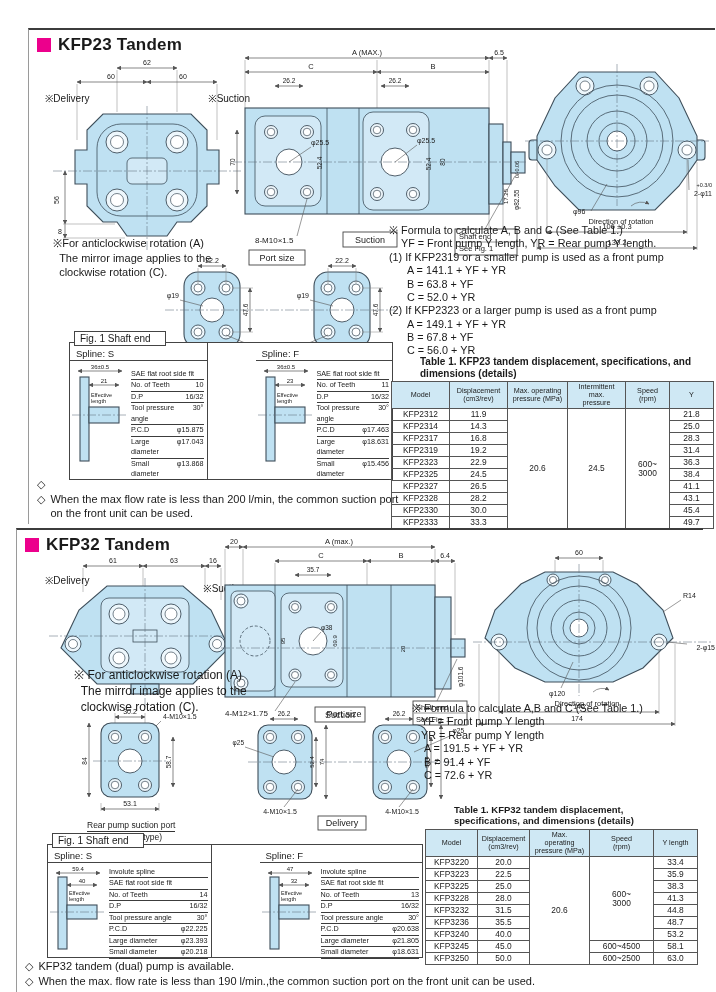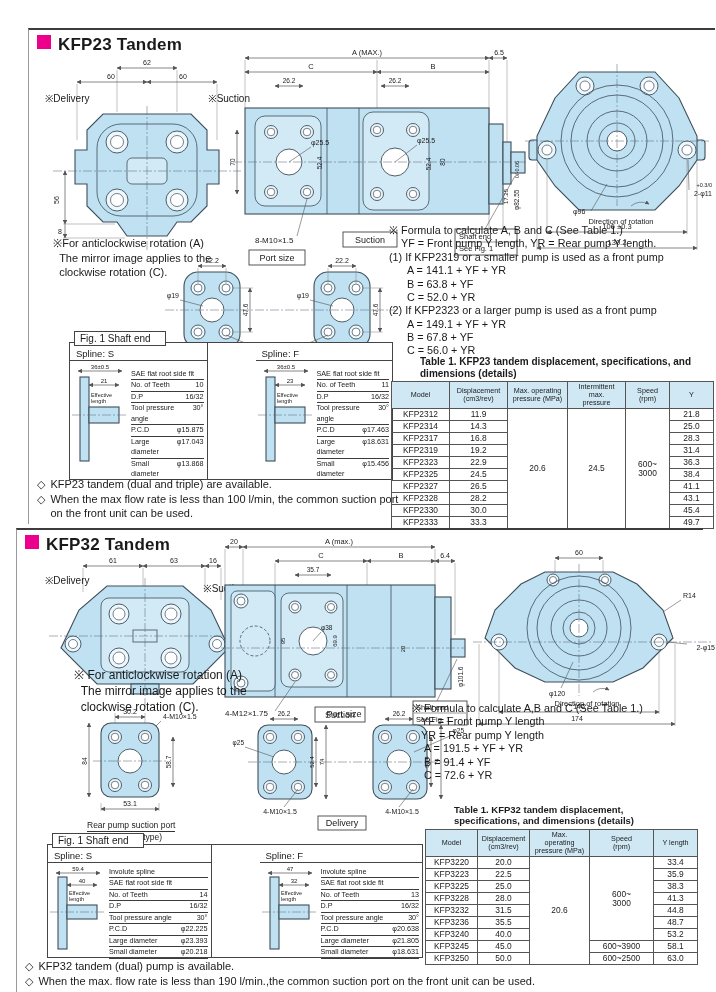--- a/index.html
+++ b/index.html
@@ -1,21 +1,21 @@
 <!DOCTYPE html>
 <html><head>
 <meta charset="utf-8">
 <style>
   html,body { margin:0; padding:0; background:#ffffff; }
   body { width:716px; height:992px; position:relative; font-family:"Liberation Sans", sans-serif; color:#1a1a1a; }
   .page { position:absolute; left:0; top:0; width:716px; height:992px; background:#fff; overflow:hidden; }
   .section { position:absolute; border-top:2px solid #3c3c3c; border-left:1px solid #9a9a9a; background:#fff; }
   #sec23 { left:28px; top:28px; width:686px; height:494px; }
   #sec32 { left:16px; top:528px; width:686px; height:462px; }
-  .sec-head { position:absolute; left:8px; top:5px; display:flex; align-items:flex-start; gap:7px; }
+  .sec-head { position:absolute; left:8px; top:5px; display:flex; align-items:center; gap:7px; }
   .sq { width:14px; height:14px; background:#ec008c; flex:0 0 auto; }
   .sec-head .t { font-size:17px; font-weight:bold; letter-spacing:.2px; }
   .abs { position:absolute; }
   .prew { white-space:pre-wrap; }
   .prel { white-space:pre-line; }
   .rotnote { font-size:11px; line-height:1.32; }
   .formula { font-size:10.8px; line-height:1.24; }
   .notes { display:flex; flex-direction:column; gap:1px; }
   .note-row { display:flex; gap:5px; font-size:11px; line-height:1.25; align-items:flex-start; }
   .note-row .b { flex:0 0 auto; }
@@ -402,25 +402,24 @@
                 </div>
           </div>
         </div>
       </div>
     </div>
   </div>
 
   <div class="abs notes" style="left:8px;top:448px;width:372px">
     <div class="note-row">
       <span class="b">◇</span>
-      <span>KFP23 tandem (dual and triple) are available.</span>
     </div>
     <div class="note-row">
       <span class="b">◇</span>
-      <span>When the max flow rate is less than 100 l/min, the common suction port on the front unit can be used.</span>
+      <span>When the max flow rate is less than 200 l/min, the common suction port on the front unit can be used.</span>
     </div>
   </div>
 
   <div class="abs" style="left:362px;top:326px;width:324px">
     <div class="tbl-title">Table 1. KFP23 tandem displacement, specifications, and dimensions (details)</div>
     <table class="dtable" style="width:322px">
       <colgroup>
             <col style="width:58px">
             <col style="width:58px">
             <col style="width:60px">
@@ -820,21 +819,21 @@
               <td>48.7</td>
             </tr>
         <tr>
               <td>KFP3240</td>
               <td>40.0</td>
               <td>53.2</td>
             </tr>
         <tr>
               <td>KFP3245</td>
               <td>45.0</td>
-              <td>600~3900</td>
+              <td>600~4500</td>
               <td>58.1</td>
             </tr>
         <tr>
               <td>KFP3250</td>
               <td>50.0</td>
               <td>600~2500</td>
               <td>63.0</td>
             </tr>
       </tbody>
     </table>

